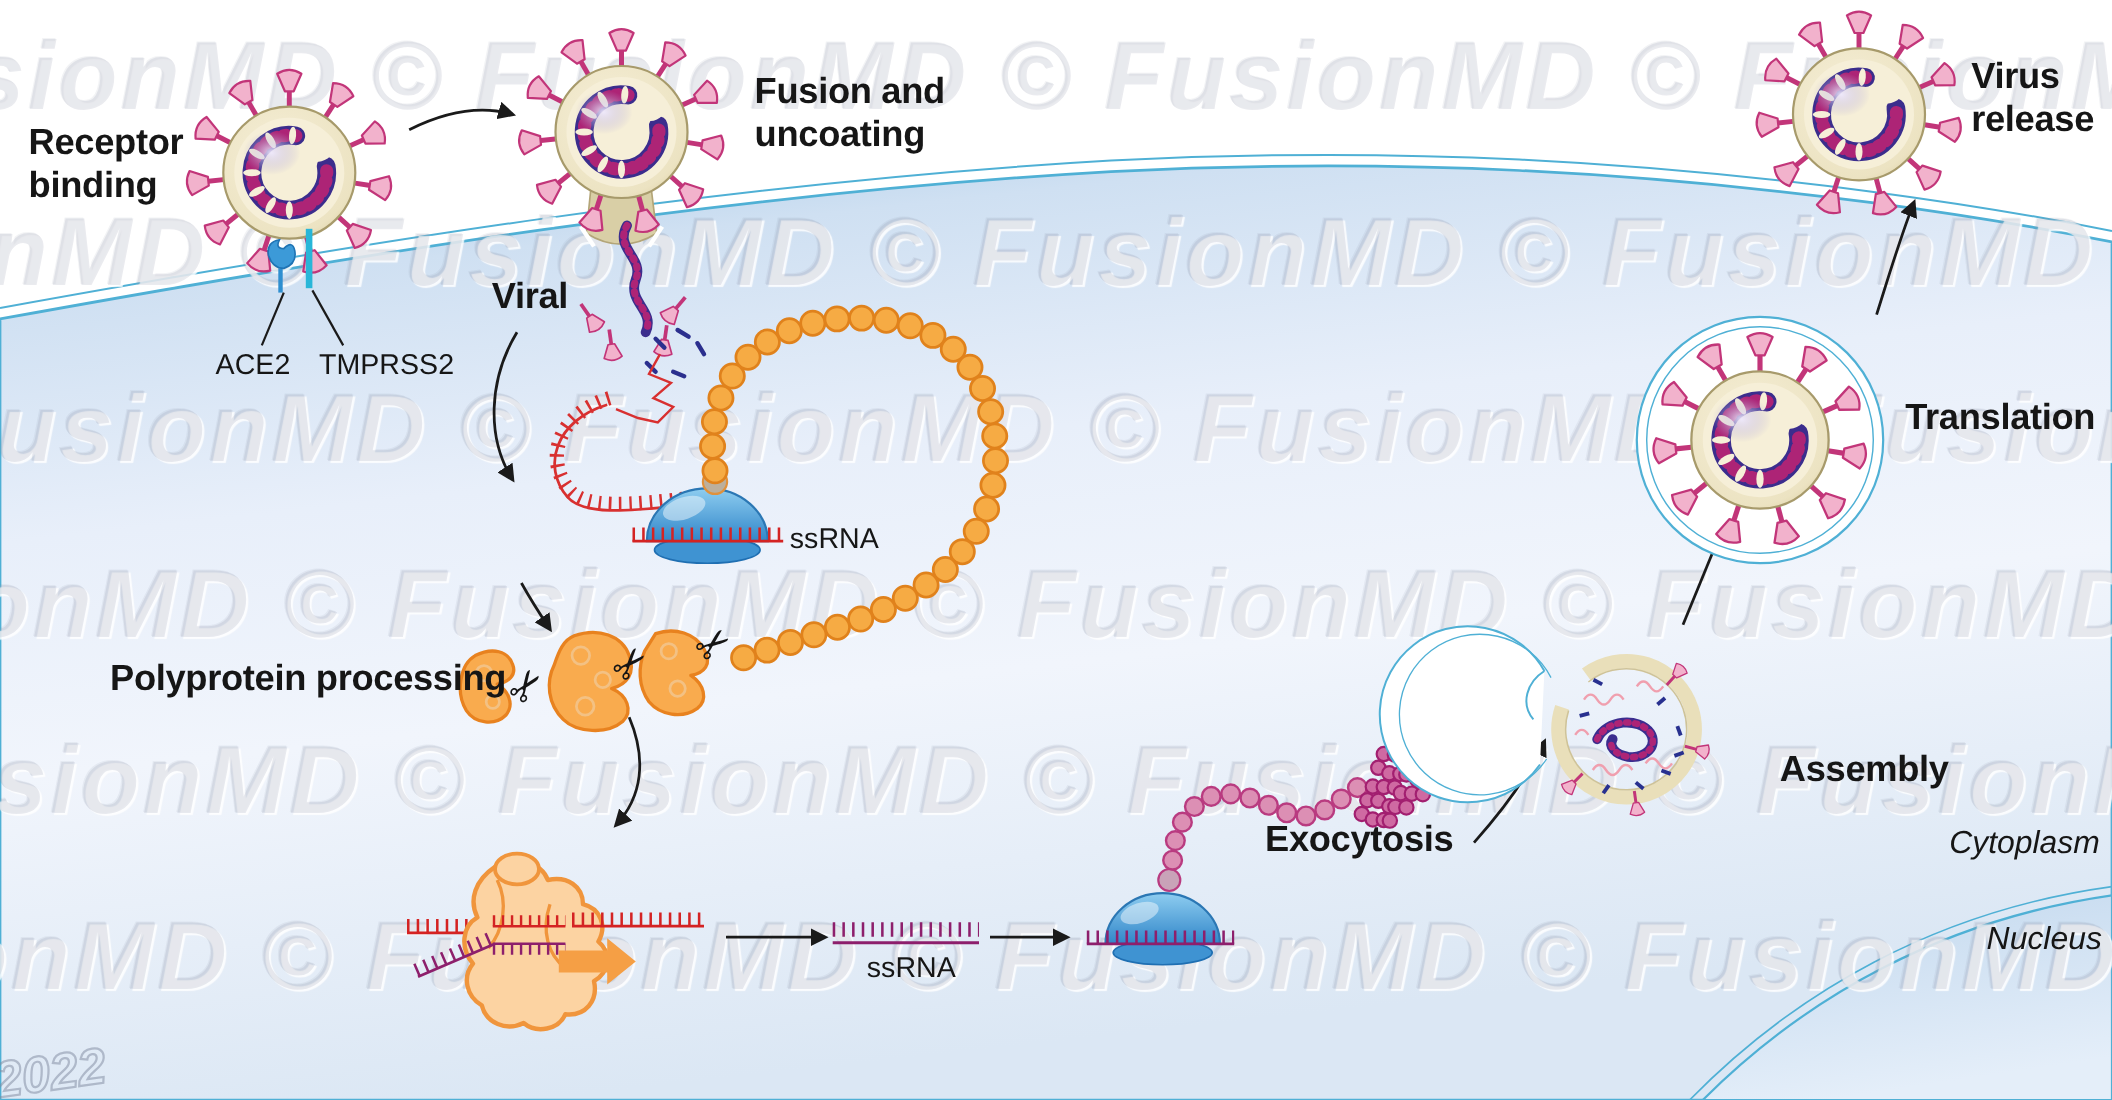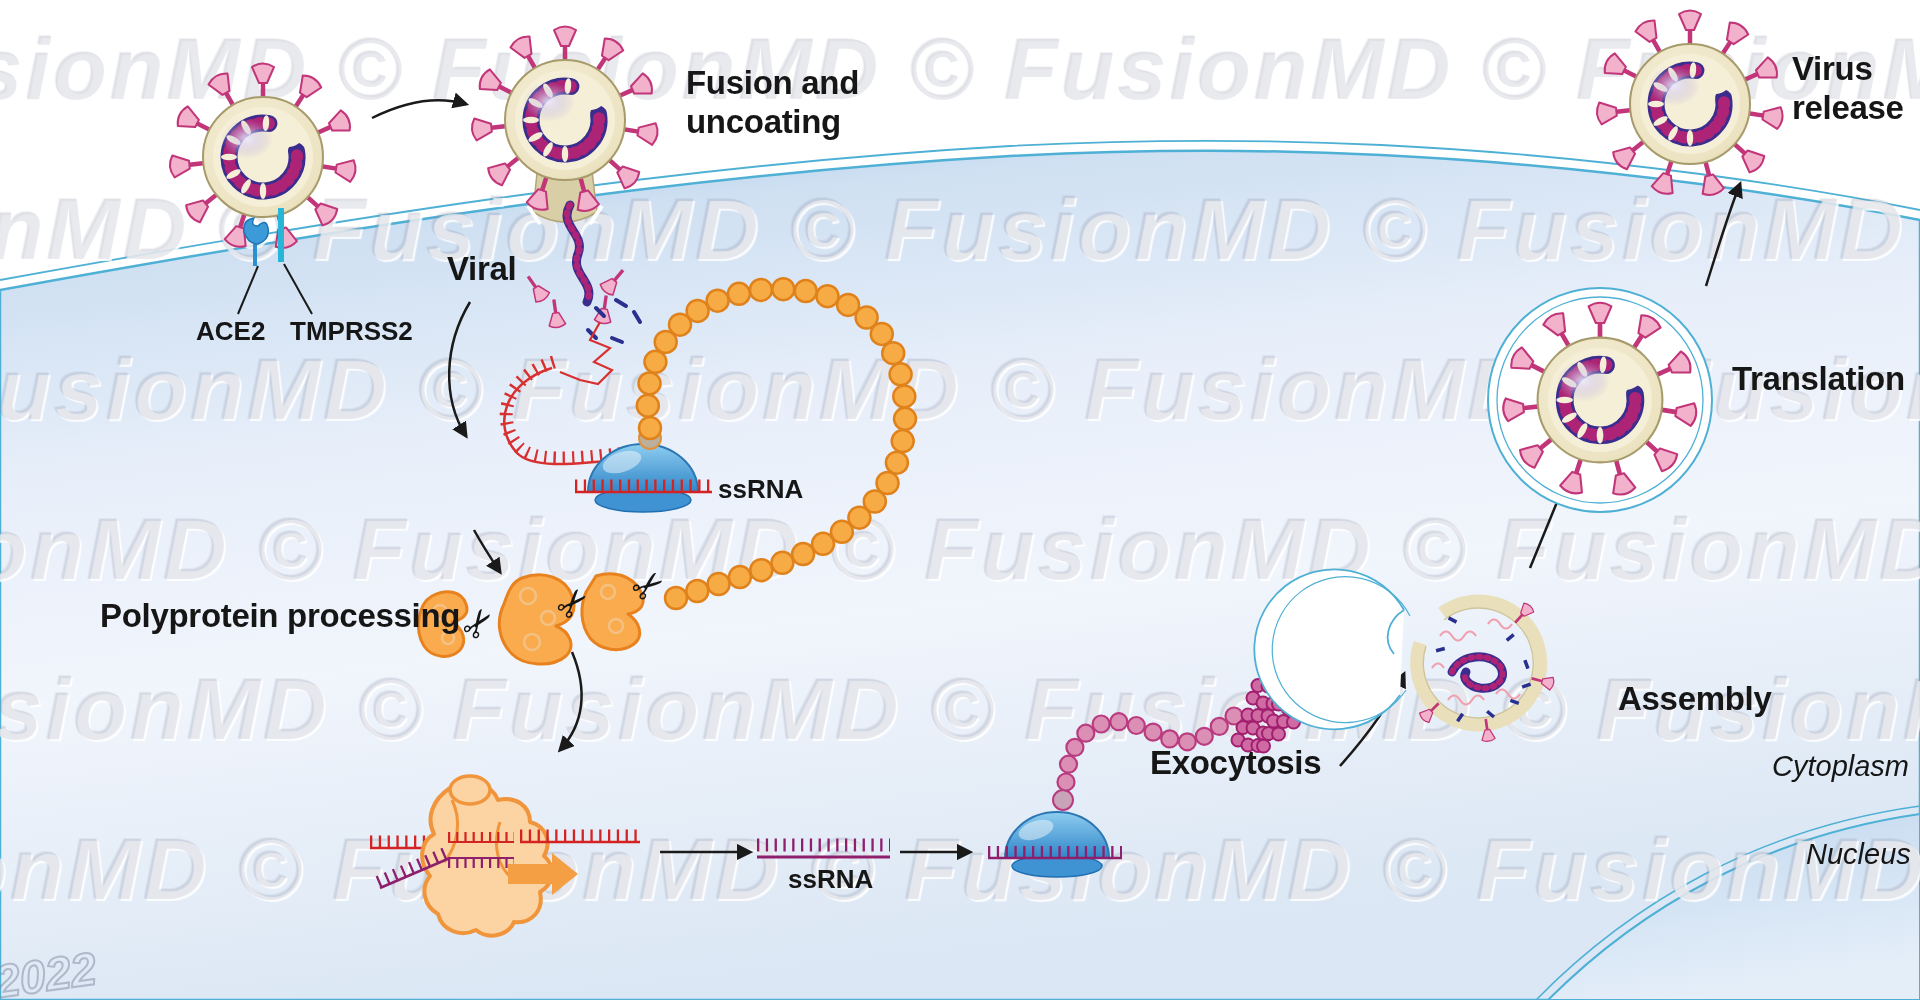--- a/index.html
+++ b/index.html
@@ -15,21 +15,21 @@
     position:absolute;white-space:nowrap;
     font-size:88px;font-weight:700;font-style:italic;letter-spacing:3px;
     color:rgba(148,157,173,0.20);
     text-shadow:2px 2px 1px rgba(255,255,255,0.85), -1px -1px 0 rgba(130,140,158,0.10);
     user-select:none;
   }
   #art-layer{z-index:2;}
   #label-layer{position:absolute;left:0;top:0;width:1920px;height:1000px;z-index:3;pointer-events:none;}
   .lbl{position:absolute;color:#161616;}
   .hdr{font-size:33px;font-weight:700;letter-spacing:-0.3px;line-height:1.17;}
-  .sub{font-size:26px;font-weight:700;line-height:1.2;}
+  .sub{font-size:26px;font-weight:400;line-height:1.2;}
   .ital{font-size:29px;font-style:italic;font-weight:400;}
   .ctr{text-align:center;}
   .year-mark{
     position:absolute;left:-6px;top:948px;
     font-size:46px;font-weight:700;font-style:italic;
     color:transparent;-webkit-text-stroke:2px rgba(125,136,158,0.5);
     transform:rotate(-8deg);
   }
 </style>
 </head>
@@ -363,20 +363,21 @@
   </g>
 
   <path d="M 1706,286 C 1718,248 1728,214 1740,184" fill="none" stroke="#1a1a1a" stroke-width="2.5" marker-end="url(#ah)"></path>
 
   <g>
     <use href="#virion" transform="translate(1690,104)"></use>
   </g>
 </svg>
 
 <div id="label-layer">
+  <div class="lbl hdr" style="left:26px;top:110px;width:180px">Receptor binding</div>
   <div class="lbl hdr" style="left:686px;top:64px;width:215px">Fusion and uncoating</div>
   <div class="lbl hdr" style="left:447px;top:250px">Viral</div>
   <div class="lbl sub" style="left:196px;top:316px">ACE2</div>
   <div class="lbl sub" style="left:290px;top:316px">TMPRSS2</div>
   <div class="lbl sub" style="left:718px;top:474px">ssRNA</div>
   <div class="lbl hdr" style="left:100px;top:597px;width:600px">Polyprotein processing</div>
   <div class="lbl sub" style="left:788px;top:864px">ssRNA</div>
   <div class="lbl hdr" style="left:1150px;top:744px">Exocytosis</div>
   <div class="lbl hdr" style="left:1618px;top:680px">Assembly</div>
   <div class="lbl hdr" style="left:1732px;top:360px">Translation</div>

